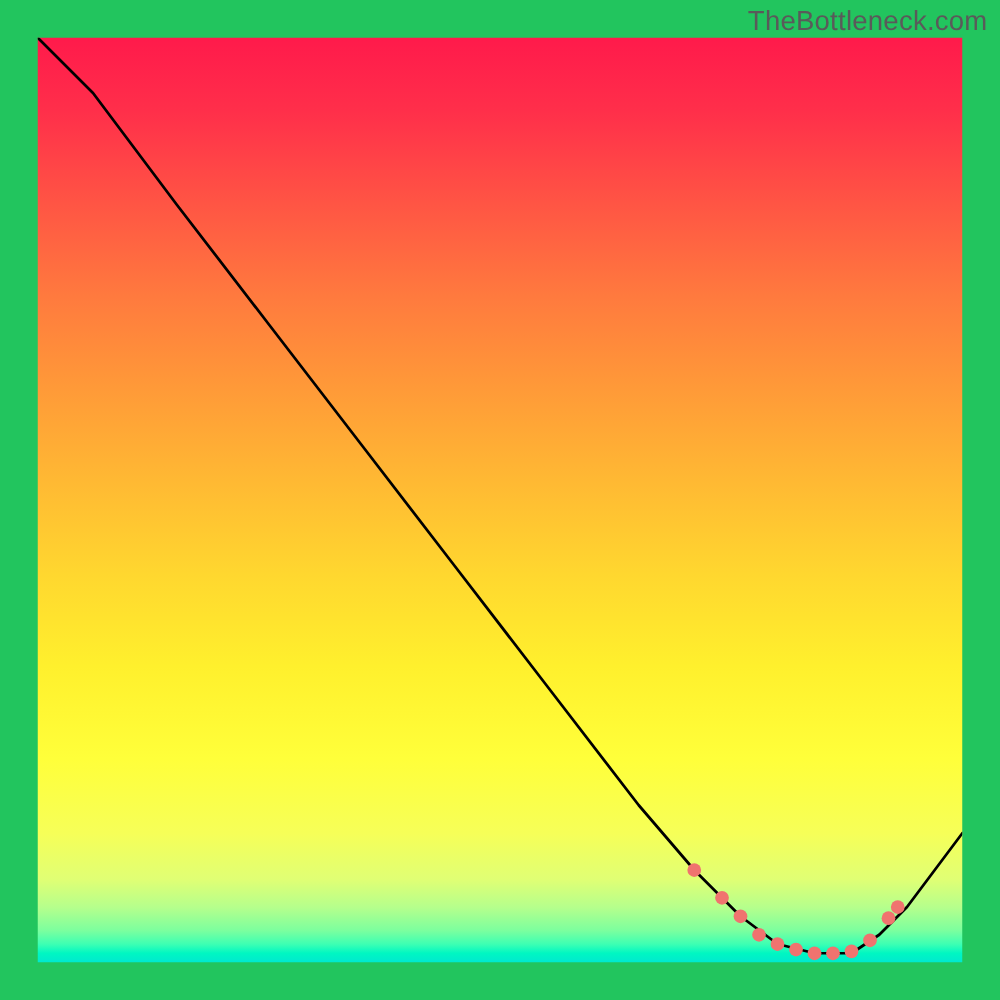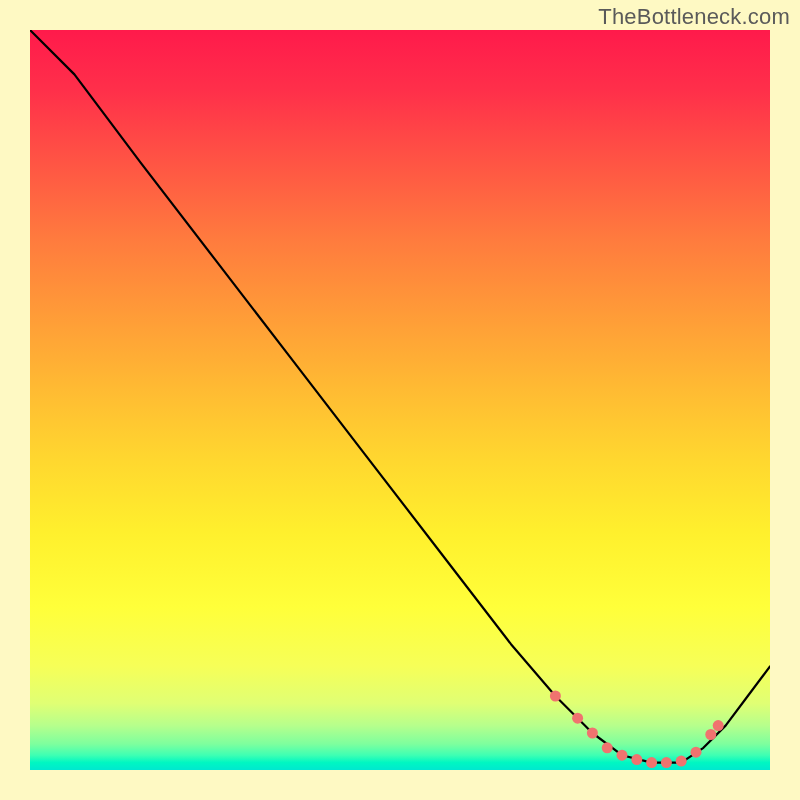--- a/index.html
+++ b/index.html
@@ -8,21 +8,21 @@
     width: 800px;
     height: 800px;
     background: #000;
     overflow: hidden;
     font-family: Arial, Helvetica, sans-serif;
   }
   .frame {
     position: relative;
     width: 800px;
     height: 800px;
-    background: #fef9c3;
+    background: #22c55e;
   }
   .watermark {
     position: absolute;
     top: 4px;
     right: 10px;
     color: #5a5a5a;
     font-size: 22px;
     font-weight: 500;
     letter-spacing: 0.2px;
     z-index: 5;

